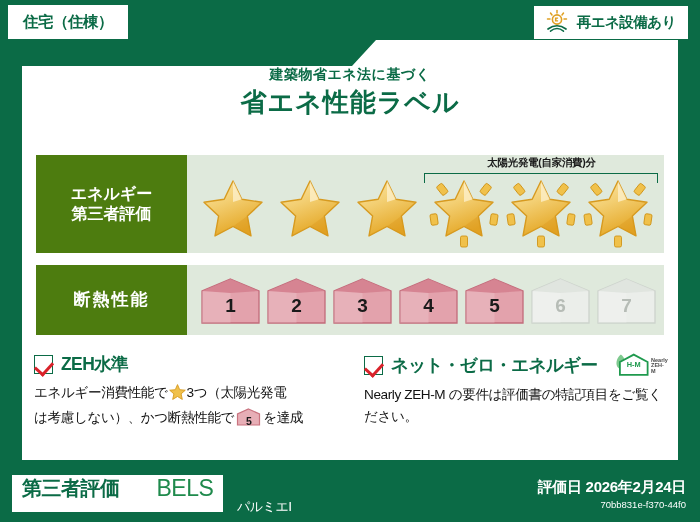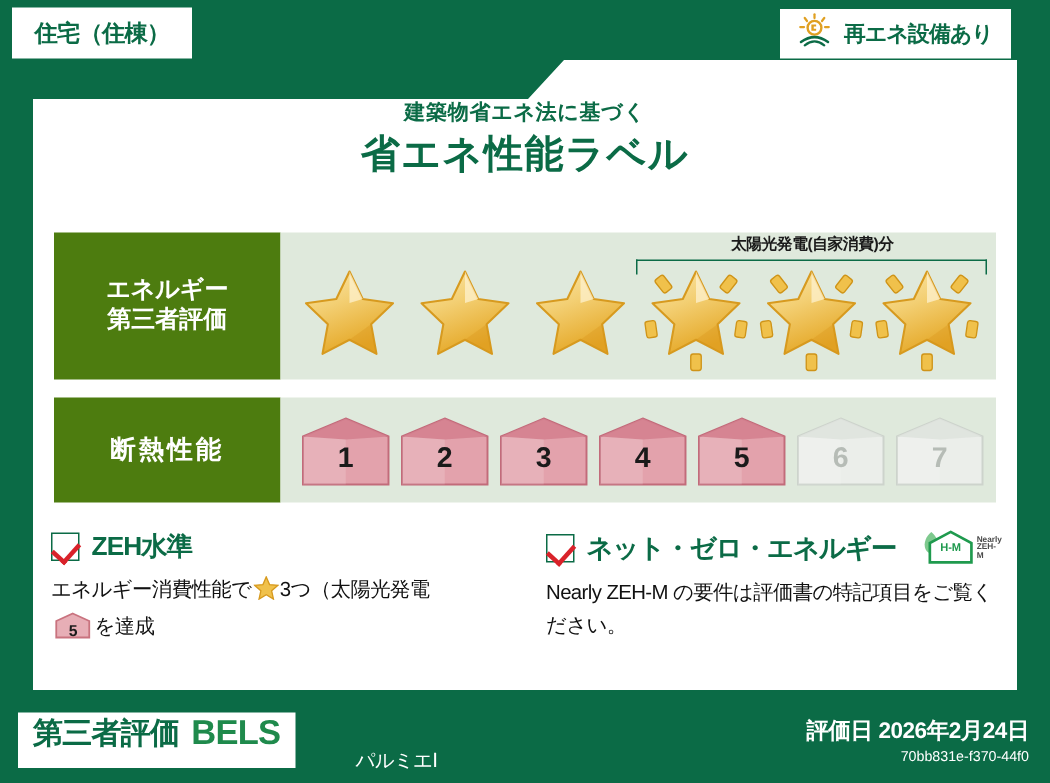--- a/index.html
+++ b/index.html
@@ -30,21 +30,21 @@
     position: absolute; left: 8px; top: 5px;
     width: 120px; height: 34px;
     background: #ffffff;
     display: flex; align-items: center; justify-content: center;
     color: #0b6b46; font-weight: bold; font-size: 15.5px;
     letter-spacing: -0.5px;
   }
 
   
   #renew-badge {
-    position: absolute; right: 26px; top: 6px;
+    position: absolute; right: 12px; top: 6px;
     height: 33px; background: #ffffff;
     display: flex; align-items: center; gap: 7px;
     padding: 0 12px 0 10px;
   }
   #renew-badge .rb-label {
     color: #0b6b46; font-weight: bold; font-size: 14.5px;
     letter-spacing: -0.5px; white-space: nowrap;
   }
 
   
@@ -161,21 +161,21 @@
   
   #footer-left {
     position: absolute; left: 12px; bottom: 10px;
     height: 37px; background: #ffffff;
     display: flex; padding: 0 10px; gap: 8px;
   }
   #footer-left .fl-jp {
     color: #0b6b46; font-weight: bold; font-size: 20px; letter-spacing: -0.5px;
   }
   #footer-left .fl-bels {
-    color: #1f8a4c; font-weight: bold; font-size: 23px; letter-spacing: -0.5px;
+    color: #1f8a4c; font-weight: normal; font-size: 23px; letter-spacing: -0.5px; margin-left: 29px;
   }
   #bldg-name {
     position: absolute; left: 237px; bottom: 6px;
     color: #ffffff; font-size: 13px; letter-spacing: -0.5px;
   }
   #footer-right {
     position: absolute; right: 14px; bottom: 12px; text-align: right;
   }
   #eval-date { color: #ffffff; font-size: 15px; font-weight: bold; letter-spacing: -0.3px; }
   #eval-id   { color: #ffffff; font-size: 9.5px; margin-top: 2px; letter-spacing: 0px; }
@@ -398,21 +398,21 @@
     <div class="claim-head">
       <span class="check-box"></span>
       <span class="claim-title">ZEH水準</span>
     </div>
     <div class="claim-body">
       <span>エネルギー消費性能で</span><span class="inline-star">
         <svg width="17" height="16" viewBox="0 0 17 16">
           <polygon points="8.5,0.6 10.7,5.7 16.3,6.2 12.1,9.9 13.3,15.4 8.5,12.5 3.7,15.4 4.9,9.9 0.7,6.2 6.3,5.7" fill="#f0c14b" stroke="#d79a1f" stroke-width="0.9"></polygon>
         </svg>
       </span><span>3つ（太陽光発電</span><br>
-      <span class="inline-ins">
+      <span>は考慮しない）、かつ断熱性能で</span><span class="inline-ins">
         <svg width="25" height="18" viewBox="0 0 25 18" style="position:absolute;left:0;top:0;">
           <polygon points="12.5,1 23.5,6 23.5,17 1.5,17 1.5,6" fill="#e7aeb6" stroke="#c9737f" stroke-width="1.2"></polygon>
         </svg>
         <span class="ii-num">5</span>
       </span><span>を達成</span>
     </div>
   </div>
 
   <div class="claim" id="claim-right">
     <div class="claim-head">

